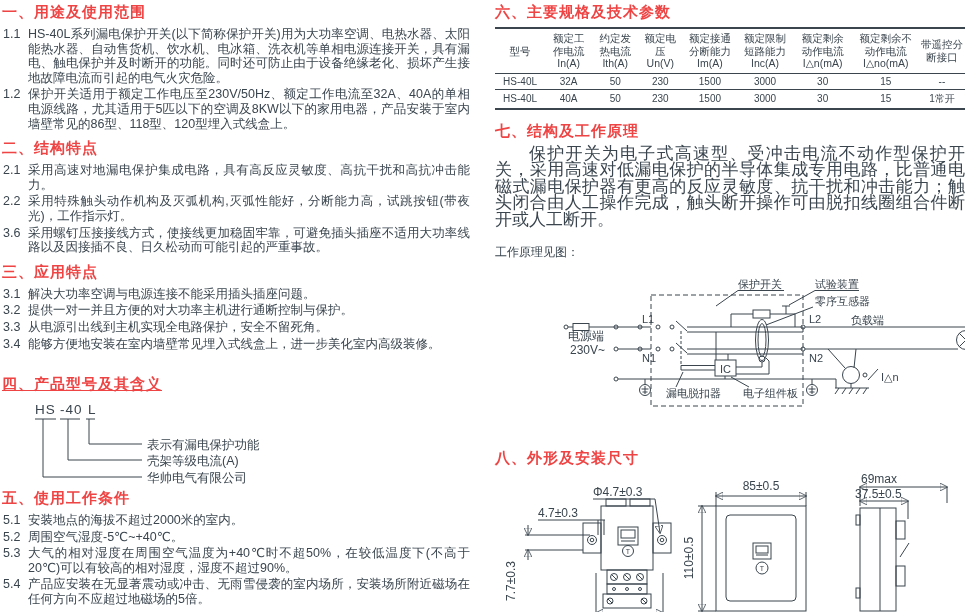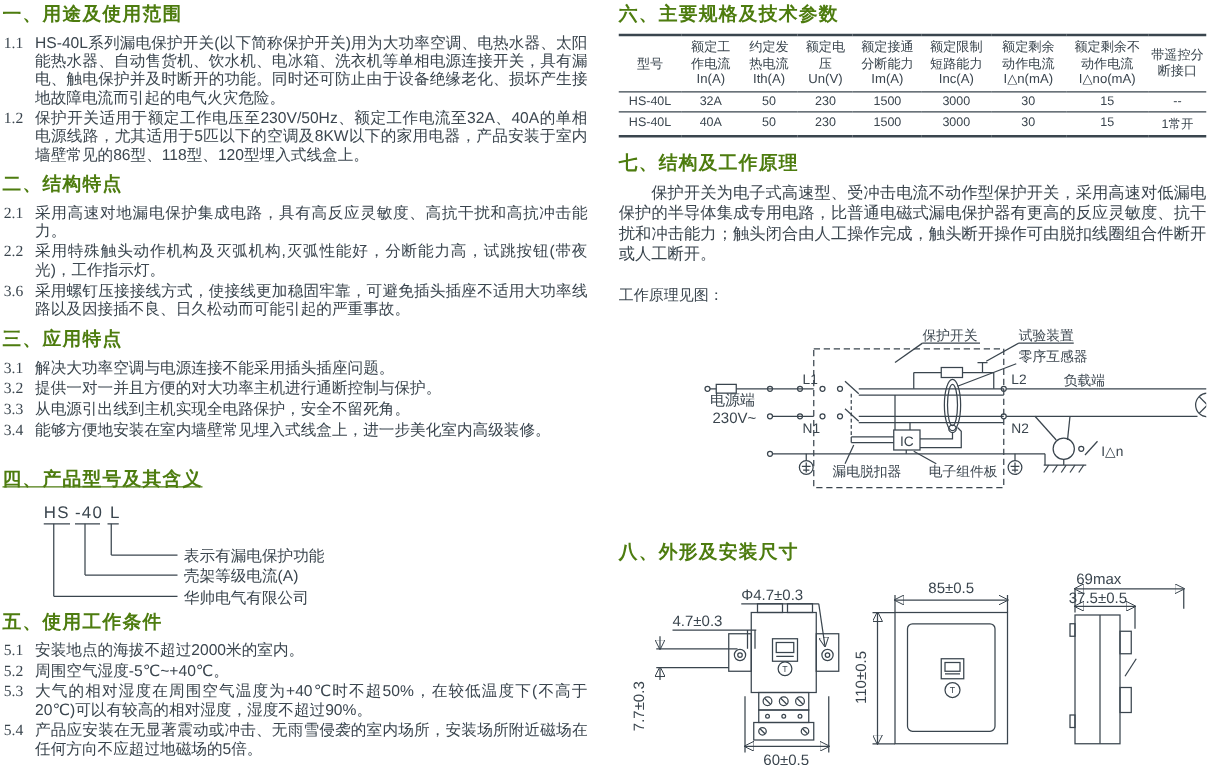--- a/index.html
+++ b/index.html
@@ -6,32 +6,32 @@
   body{
     width:974px;height:612px;background:#ffffff;overflow:hidden;
     font-family:"Liberation Sans","DejaVu Sans",sans-serif;
     color:#3a454e;
   }
   .page{display:flex;width:974px;}
   .col{box-sizing:border-box;}
   .col-left{width:487px;padding:3px 17px 0 2px;}
   .col-right{width:487px;padding:3px 9px 0 8px;}
   .sec{
-    color:#4d7c0f;font-size:15px;font-weight:bold;
+    color:#ef4444;font-size:15px;font-weight:bold;
     letter-spacing:1px;margin:0 0 6px 0;line-height:18px;
   }
   .mt8{margin-top:8px;} .mt12{margin-top:12px;}
   .mt24{margin-top:24px;text-decoration:underline;} .mt30{margin-top:30px;}
   .item{
     position:relative;padding-left:26px;text-align:justify;
     font-size:12.5px;line-height:14.6px;margin-bottom:2px;
   }
-  .item .num{position:absolute;left:1px;top:0;font-family:Liberation Serif, serif;}
+  .item .num{position:absolute;left:1px;top:0;}
   .para{
-    font-size:13px;line-height:16.5px;text-align:justify;
+    font-size:17px;line-height:16.5px;text-align:justify;
     text-indent:2em;margin:2px 0 0 0;
   }
   .caption{font-size:12px;margin-top:16px;}
   table.spec{
     width:100%;border-collapse:collapse;margin-top:4px;
     border-top:2px solid #3a454e;border-bottom:2px solid #3a454e;
   }
   table.spec th{
     font-weight:normal;font-size:10.5px;line-height:12.5px;
     white-space:pre-line;text-align:center;vertical-align:middle;

